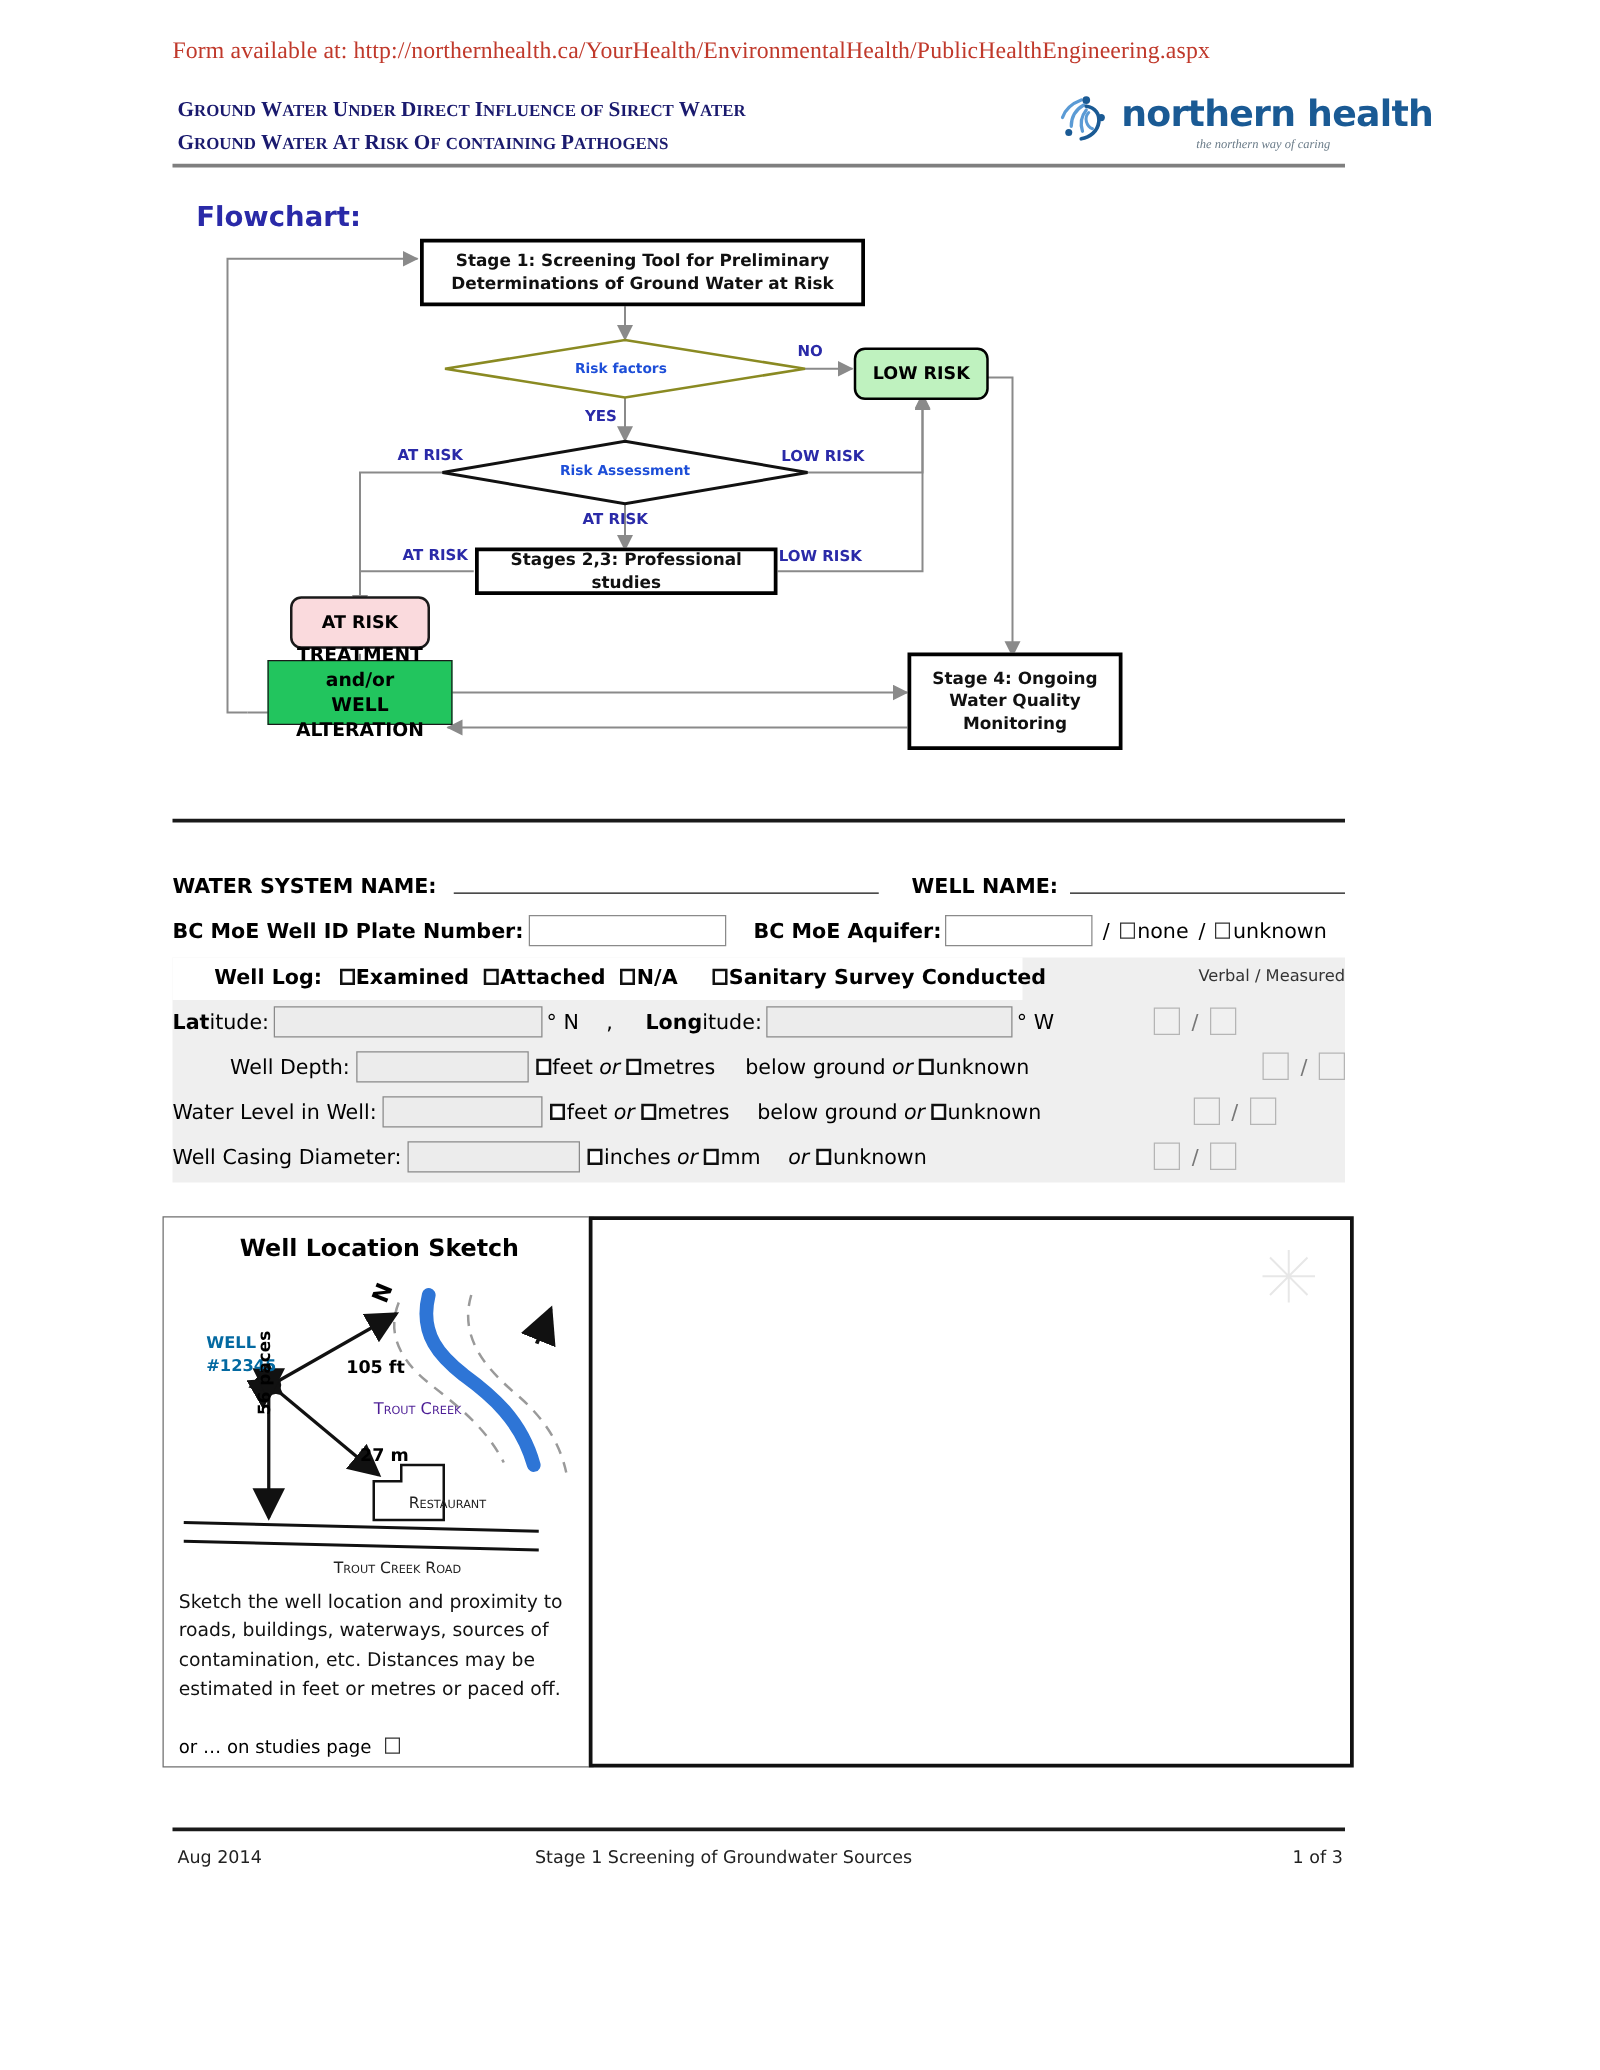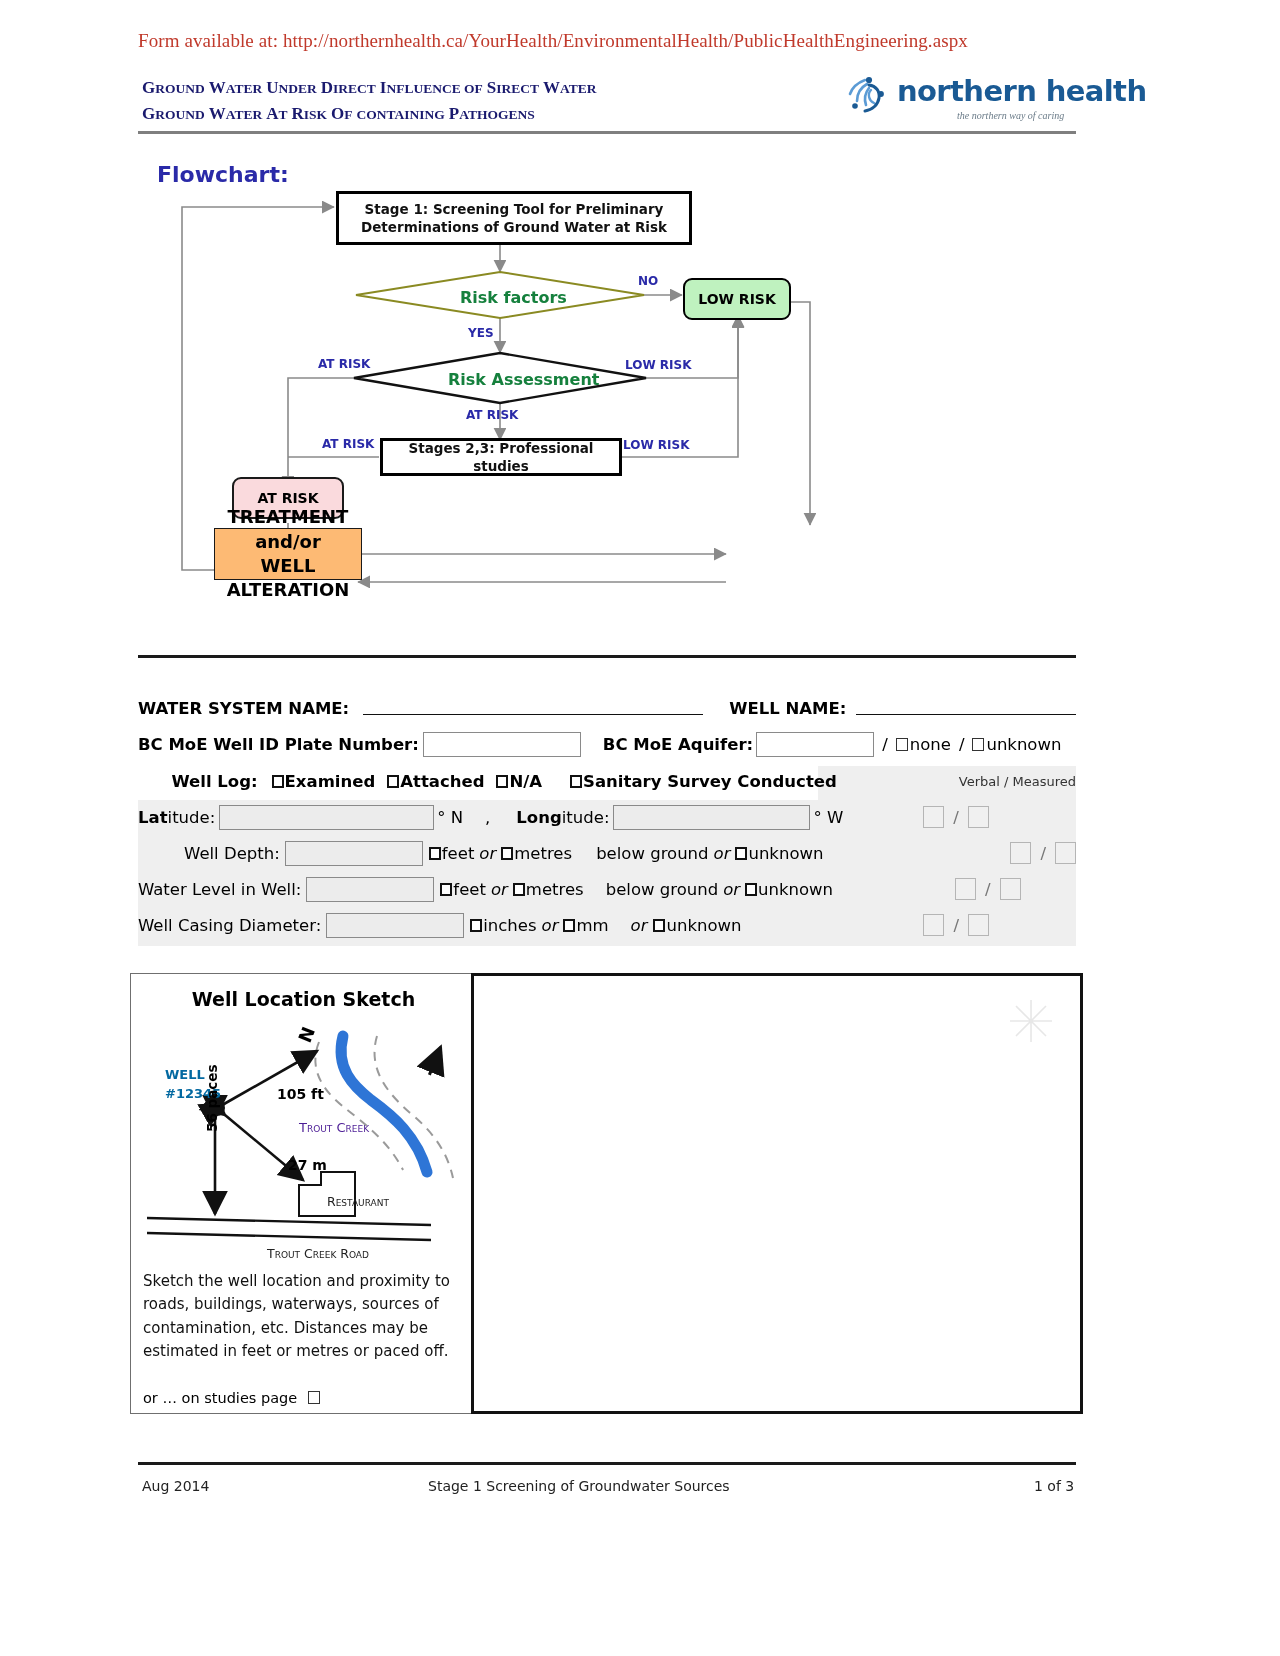--- a/index.html
+++ b/index.html
@@ -47,26 +47,26 @@
     font-family:"DejaVu Sans", sans-serif;
   }
   .fc{ position:absolute; left:138px; top:150px; width:938px; height:470px; }
 
   .node{ position:absolute; display:flex; align-items:center; justify-content:center;
          text-align:center; font-family:"DejaVu Sans", sans-serif; font-weight:bold; }
 
   .box-stage{ border:3px solid #000; background:#fff; font-size:13.5px; line-height:1.35; color:#111; }
   .box-green{ background:#bff2bf; border:2px solid #000; border-radius:9px; font-size:14px; }
   .box-pink{ background:#fadadd; border:2px solid #1a1a1a; border-radius:9px; font-size:14px; }
-  .box-pink-sq{ background:#fdba74; border:1.6px solid #1a1a1a; font-size:18px; line-height:1.35; }
+  .box-pink-sq{ background:#22c55e; border:1.6px solid #1a1a1a; font-size:15px; line-height:1.35; }
 
   .lbl{ position:absolute; font-family:"DejaVu Sans", sans-serif; font-weight:bold;
         font-size:12px; color:#2a2aa8; white-space:nowrap; }
   .dlabel{ position:absolute; font-family:"DejaVu Sans", sans-serif; font-weight:bold;
-           font-size:16px; color:#15803d; white-space:nowrap; }
+           font-size:11px; color:#1d4ed8; white-space:nowrap; }
 
   .sep-rule{ position:absolute; left:138px; top:655px; width:938px; height:2.5px; background:#1a1a1a; }
 
   
   .form{ position:absolute; left:138px; top:690px; width:938px; }
   .frow{ position:relative; display:flex; align-items:center; }
 
   .f-bold{ font-size:16.5px; font-weight:bold; font-family:"DejaVu Sans", sans-serif; white-space:nowrap;}
   .f-norm{ font-size:16.5px; font-family:"DejaVu Sans", sans-serif; white-space:nowrap;}
   .f-semi{ font-size:16.5px; font-family:"DejaVu Sans", sans-serif; white-space:nowrap;}
@@ -225,20 +225,25 @@
 
     <div class="node box-stage" style="left:242px; top:288px; width:242px; height:38px;">Stages 2,3: Professional studies</div>
 
     <div class="node box-pink" style="left:94px; top:327px; width:112px; height:42px;">AT RISK</div>
 
     <div class="node box-pink-sq" style="left:76px; top:378px; width:148px; height:52px; flex-direction:column;">
       <span>TREATMENT and/or</span>
       <span>WELL ALTERATION</span>
     </div>
 
+    <div class="node box-stage" style="left:588px; top:372px; width:172px; height:78px; flex-direction:column;">
+      <span>Stage 4: Ongoing</span>
+      <span>Water Quality</span>
+      <span>Monitoring</span>
+    </div>
   </div>
 
   <div class="sep-rule"></div>
 
   <div class="grey-band"></div>
   <div class="white-patch"></div>
 
   <div class="form">
 
     <div class="frow" style="height:36px;">

